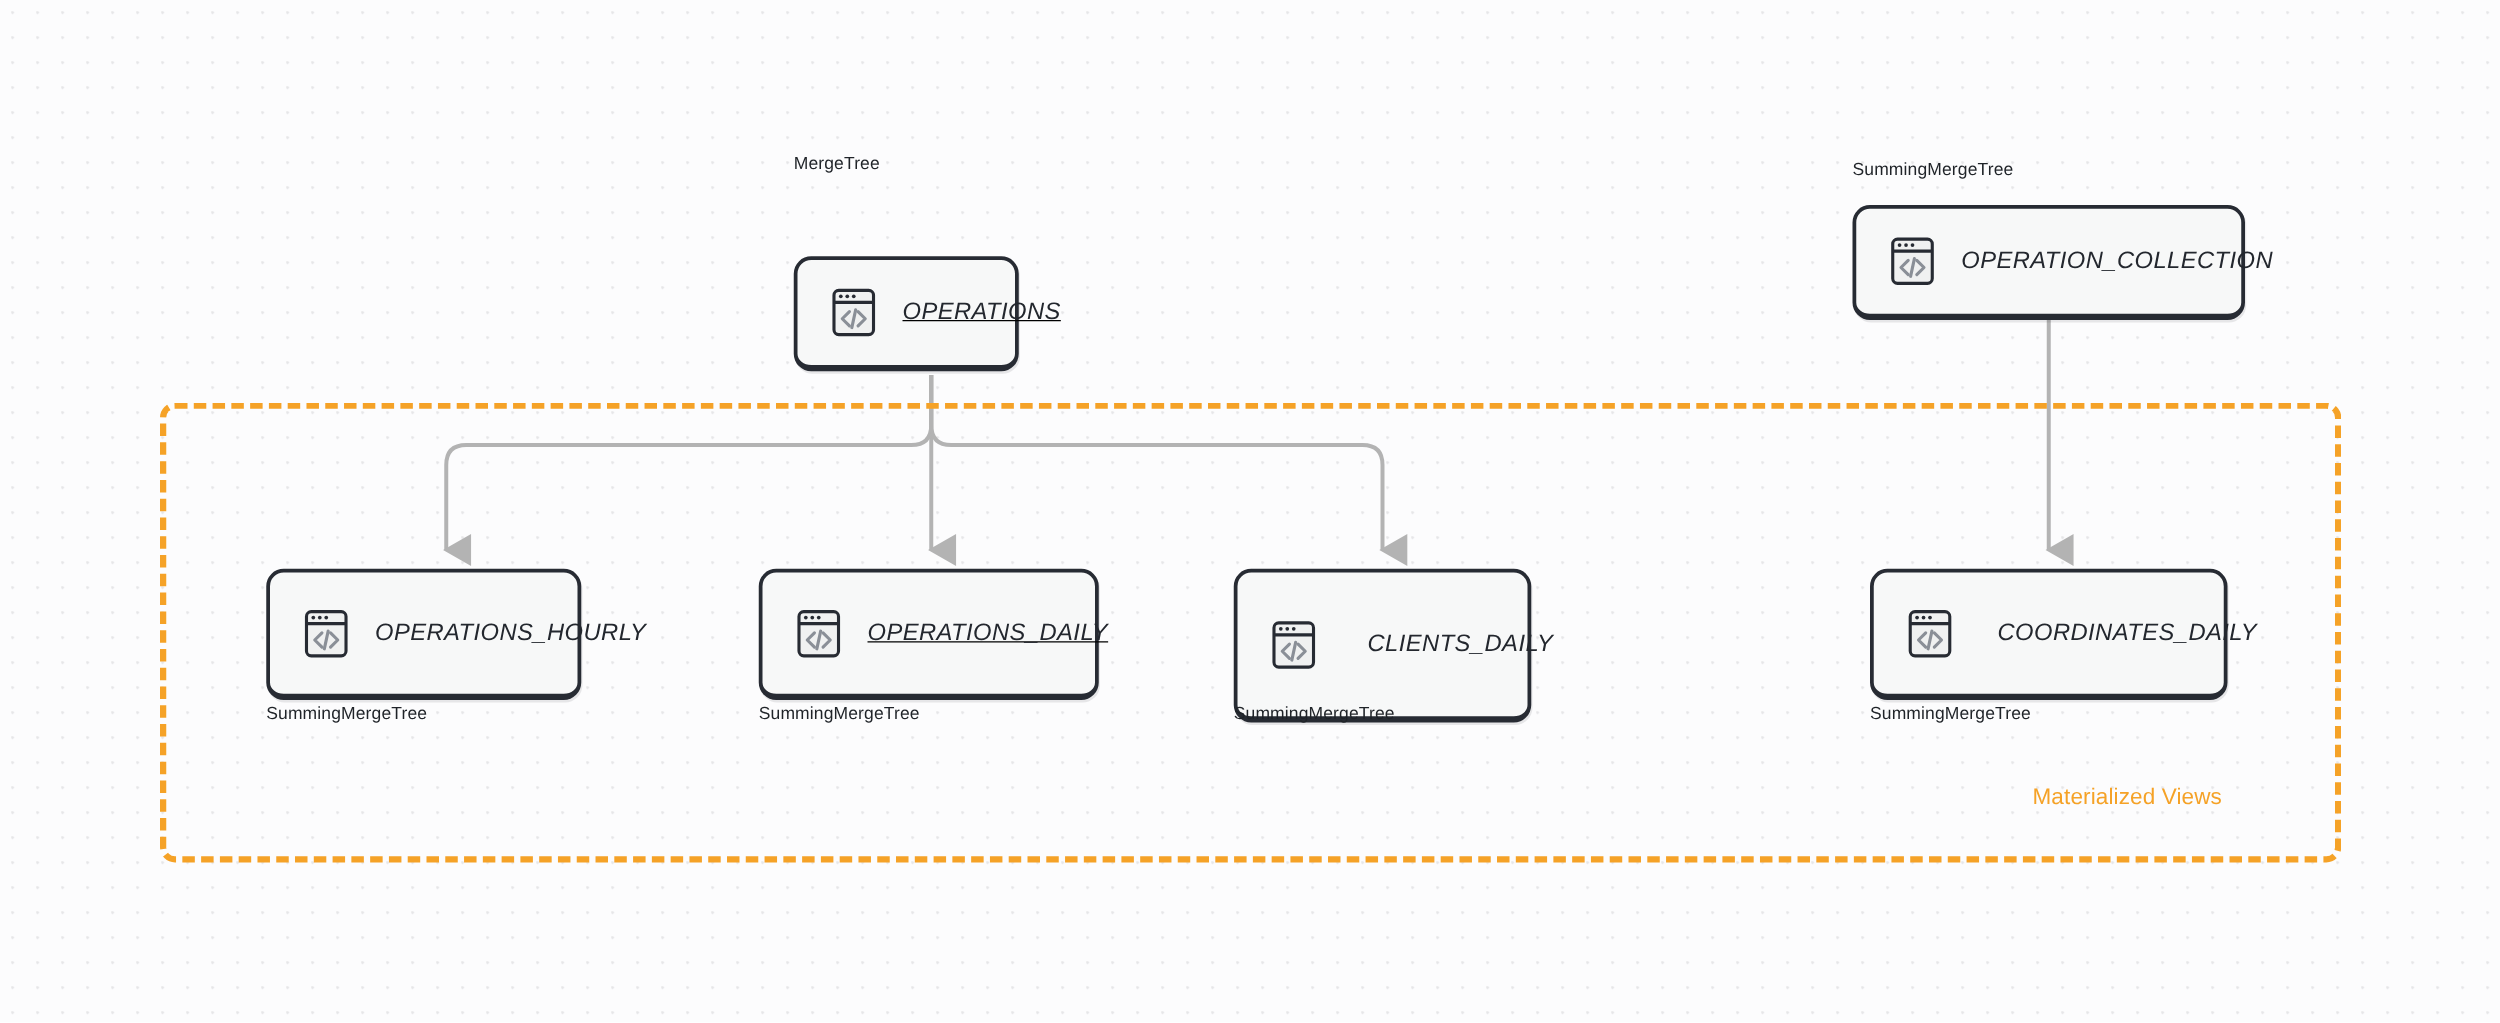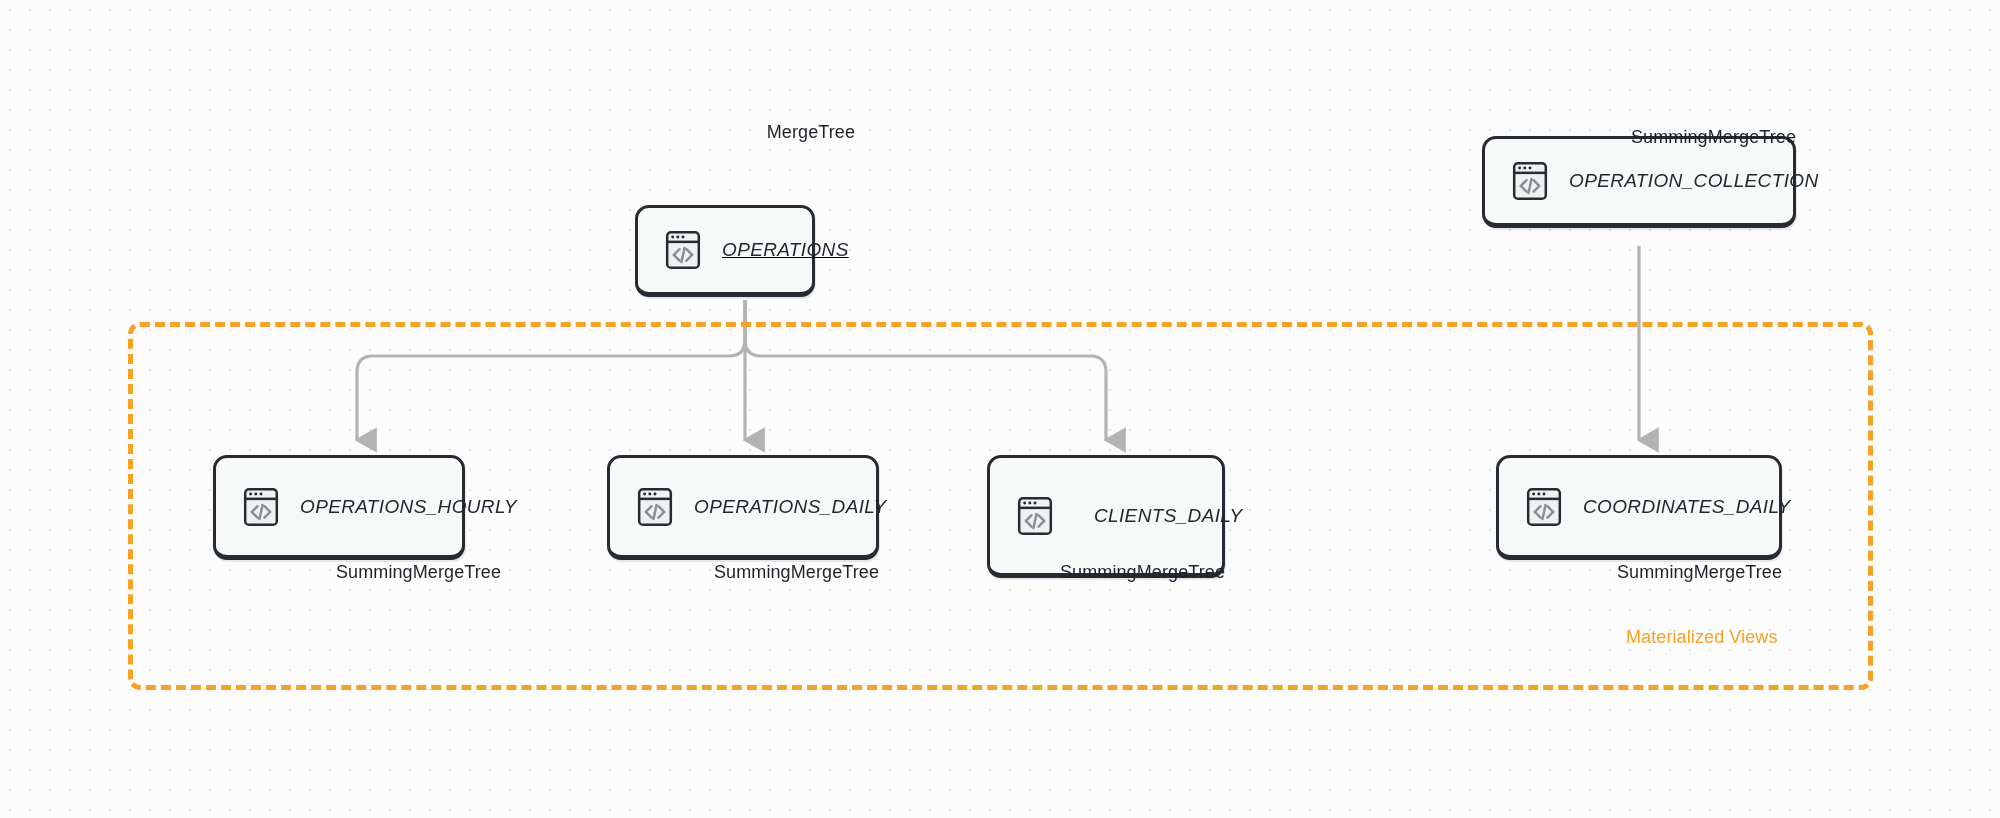--- a/index.html
+++ b/index.html
@@ -72,24 +72,24 @@
     font-size: 19px;
     font-style: italic;
     color: #23272e;
     letter-spacing: 0.35px;
     white-space: nowrap;
   }
 
   
   .engine-caption {
     position: absolute;
-    font-size: 18px;
+    font-size: 14px;
     color: #1f2328;
     white-space: nowrap;
-    text-align: right;
+    text-align: left;
     letter-spacing: 0.1px;
   }
 </style>
 </head>
 <body>
 
 <div id="canvas">
 
   <svg id="edges" viewBox="0 0 2000 818" xmlns="http://www.w3.org/2000/svg">
     <defs>
@@ -118,21 +118,21 @@
             <circle cx="13.2" cy="10.5" r="1.55" fill="#272b33"></circle>
             <circle cx="18.6" cy="10.5" r="1.55" fill="#272b33"></circle>
             <circle cx="24.0" cy="10.5" r="1.55" fill="#272b33"></circle>
             <path d="M20.4,23.2 L14.4,29.2 L20.4,35.2" fill="none" stroke="#8a8f97" stroke-width="2.6" stroke-linecap="round" stroke-linejoin="round"></path>
             <path d="M27.6,23.2 L33.6,29.2 L27.6,35.2" fill="none" stroke="#8a8f97" stroke-width="2.6" stroke-linecap="round" stroke-linejoin="round"></path>
             <path d="M25.6,21.8 L22.4,36.6" fill="none" stroke="#8a8f97" stroke-width="2.6" stroke-linecap="round"></path>
           </svg></span>
         <span class="node-label">OPERATIONS</span>
       </div>
       <div class="engine-caption" style="left: 635px; top: 122px; width: 220px;">MergeTree</div>
-      <div class="node" style="left: 1482px; top: 136px; width: 314px; height: 92px;">
+      <div class="node" style="left: 1482px; top: 164px; width: 314px; height: 92px;">
         <span class="node-icon"><svg viewBox="0 0 48 48" width="46" height="46">
             <rect x="7.5" y="5.5" width="33" height="37" rx="4" ry="4" fill="#f0f1f1" stroke="#272b33" stroke-width="2.6"></rect>
             <path d="M7.5,15.5 L40.5,15.5" stroke="#272b33" stroke-width="2.6"></path>
             <circle cx="13.2" cy="10.5" r="1.55" fill="#272b33"></circle>
             <circle cx="18.6" cy="10.5" r="1.55" fill="#272b33"></circle>
             <circle cx="24.0" cy="10.5" r="1.55" fill="#272b33"></circle>
             <path d="M20.4,23.2 L14.4,29.2 L20.4,35.2" fill="none" stroke="#8a8f97" stroke-width="2.6" stroke-linecap="round" stroke-linejoin="round"></path>
             <path d="M27.6,23.2 L33.6,29.2 L27.6,35.2" fill="none" stroke="#8a8f97" stroke-width="2.6" stroke-linecap="round" stroke-linejoin="round"></path>
             <path d="M25.6,21.8 L22.4,36.6" fill="none" stroke="#8a8f97" stroke-width="2.6" stroke-linecap="round"></path>
           </svg></span>
@@ -146,21 +146,21 @@
             <circle cx="13.2" cy="10.5" r="1.55" fill="#272b33"></circle>
             <circle cx="18.6" cy="10.5" r="1.55" fill="#272b33"></circle>
             <circle cx="24.0" cy="10.5" r="1.55" fill="#272b33"></circle>
             <path d="M20.4,23.2 L14.4,29.2 L20.4,35.2" fill="none" stroke="#8a8f97" stroke-width="2.6" stroke-linecap="round" stroke-linejoin="round"></path>
             <path d="M27.6,23.2 L33.6,29.2 L27.6,35.2" fill="none" stroke="#8a8f97" stroke-width="2.6" stroke-linecap="round" stroke-linejoin="round"></path>
             <path d="M25.6,21.8 L22.4,36.6" fill="none" stroke="#8a8f97" stroke-width="2.6" stroke-linecap="round"></path>
           </svg></span>
         <span class="node-label">OPERATIONS_HOURLY</span>
       </div>
       <div class="engine-caption" style="left: 213px; top: 562px; width: 288px;">SummingMergeTree</div>
-      <div class="node" style="left: 607px; top: 455px; width: 272px; height: 105px;">
+      <div class="node" style="left: 607px; top: 455px; width: 272px; height: 105px; text-decoration: underline;">
         <span class="node-icon"><svg viewBox="0 0 48 48" width="46" height="46">
             <rect x="7.5" y="5.5" width="33" height="37" rx="4" ry="4" fill="#f0f1f1" stroke="#272b33" stroke-width="2.6"></rect>
             <path d="M7.5,15.5 L40.5,15.5" stroke="#272b33" stroke-width="2.6"></path>
             <circle cx="13.2" cy="10.5" r="1.55" fill="#272b33"></circle>
             <circle cx="18.6" cy="10.5" r="1.55" fill="#272b33"></circle>
             <circle cx="24.0" cy="10.5" r="1.55" fill="#272b33"></circle>
             <path d="M20.4,23.2 L14.4,29.2 L20.4,35.2" fill="none" stroke="#8a8f97" stroke-width="2.6" stroke-linecap="round" stroke-linejoin="round"></path>
             <path d="M27.6,23.2 L33.6,29.2 L27.6,35.2" fill="none" stroke="#8a8f97" stroke-width="2.6" stroke-linecap="round" stroke-linejoin="round"></path>
             <path d="M25.6,21.8 L22.4,36.6" fill="none" stroke="#8a8f97" stroke-width="2.6" stroke-linecap="round"></path>
           </svg></span>
@@ -174,21 +174,21 @@
             <circle cx="13.2" cy="10.5" r="1.55" fill="#272b33"></circle>
             <circle cx="18.6" cy="10.5" r="1.55" fill="#272b33"></circle>
             <circle cx="24.0" cy="10.5" r="1.55" fill="#272b33"></circle>
             <path d="M20.4,23.2 L14.4,29.2 L20.4,35.2" fill="none" stroke="#8a8f97" stroke-width="2.6" stroke-linecap="round" stroke-linejoin="round"></path>
             <path d="M27.6,23.2 L33.6,29.2 L27.6,35.2" fill="none" stroke="#8a8f97" stroke-width="2.6" stroke-linecap="round" stroke-linejoin="round"></path>
             <path d="M25.6,21.8 L22.4,36.6" fill="none" stroke="#8a8f97" stroke-width="2.6" stroke-linecap="round"></path>
           </svg></span>
         <span class="node-label">CLIENTS_DAILY</span>
       </div>
       <div class="engine-caption" style="left: 987px; top: 562px; width: 238px;">SummingMergeTree</div>
-      <div class="node" style="left: 1496px; top: 455px; width: 286px; height: 105px;">
+      <div class="node" style="left: 1496px; top: 455px; width: 286px; height: 105px; gap: 15px;">
         <span class="node-icon"><svg viewBox="0 0 48 48" width="46" height="46">
             <rect x="7.5" y="5.5" width="33" height="37" rx="4" ry="4" fill="#f0f1f1" stroke="#272b33" stroke-width="2.6"></rect>
             <path d="M7.5,15.5 L40.5,15.5" stroke="#272b33" stroke-width="2.6"></path>
             <circle cx="13.2" cy="10.5" r="1.55" fill="#272b33"></circle>
             <circle cx="18.6" cy="10.5" r="1.55" fill="#272b33"></circle>
             <circle cx="24.0" cy="10.5" r="1.55" fill="#272b33"></circle>
             <path d="M20.4,23.2 L14.4,29.2 L20.4,35.2" fill="none" stroke="#8a8f97" stroke-width="2.6" stroke-linecap="round" stroke-linejoin="round"></path>
             <path d="M27.6,23.2 L33.6,29.2 L27.6,35.2" fill="none" stroke="#8a8f97" stroke-width="2.6" stroke-linecap="round" stroke-linejoin="round"></path>
             <path d="M25.6,21.8 L22.4,36.6" fill="none" stroke="#8a8f97" stroke-width="2.6" stroke-linecap="round"></path>
           </svg></span>

